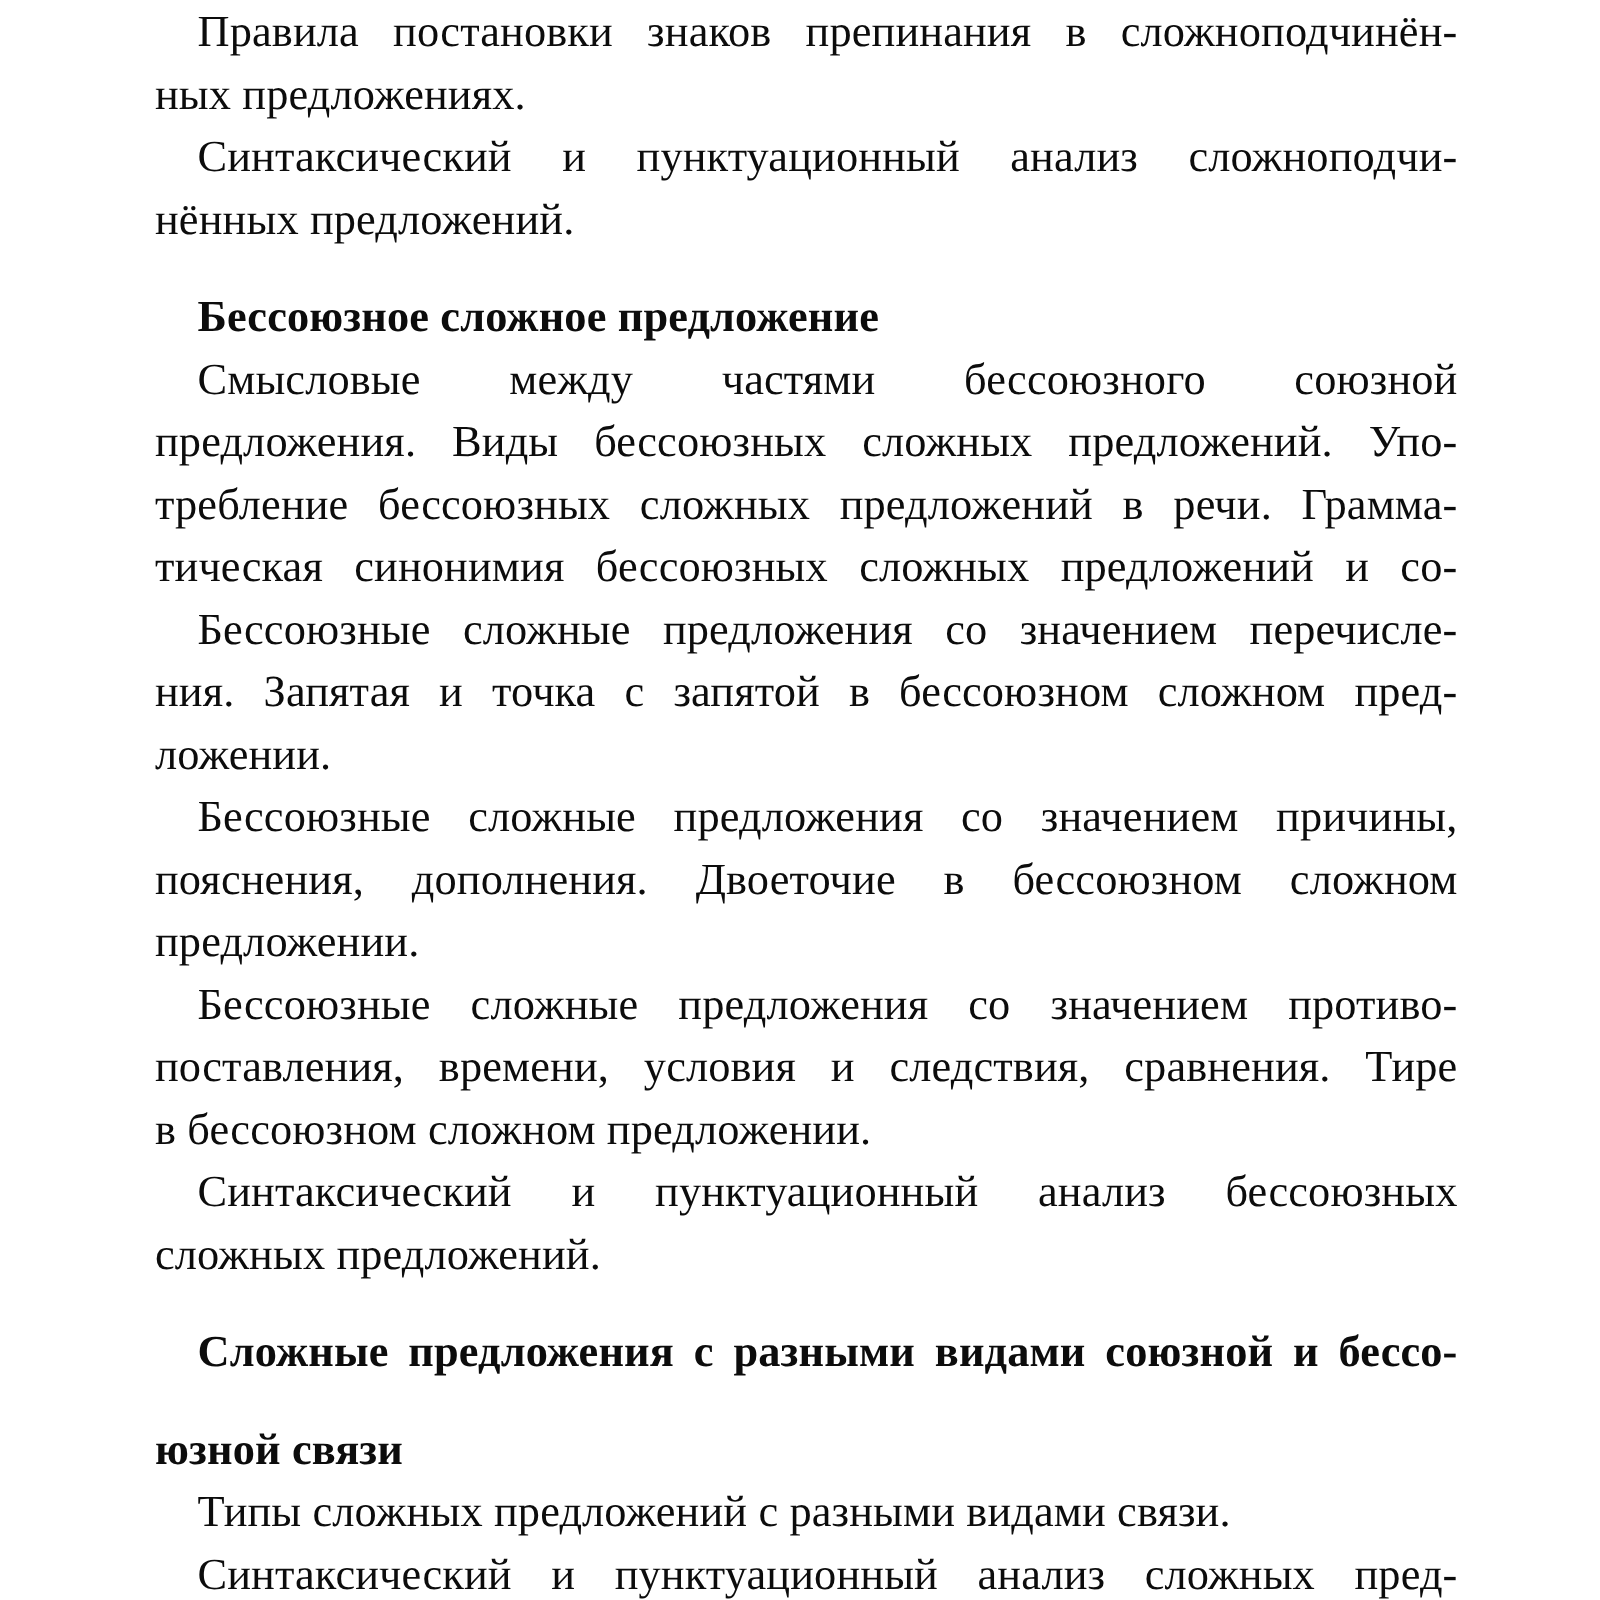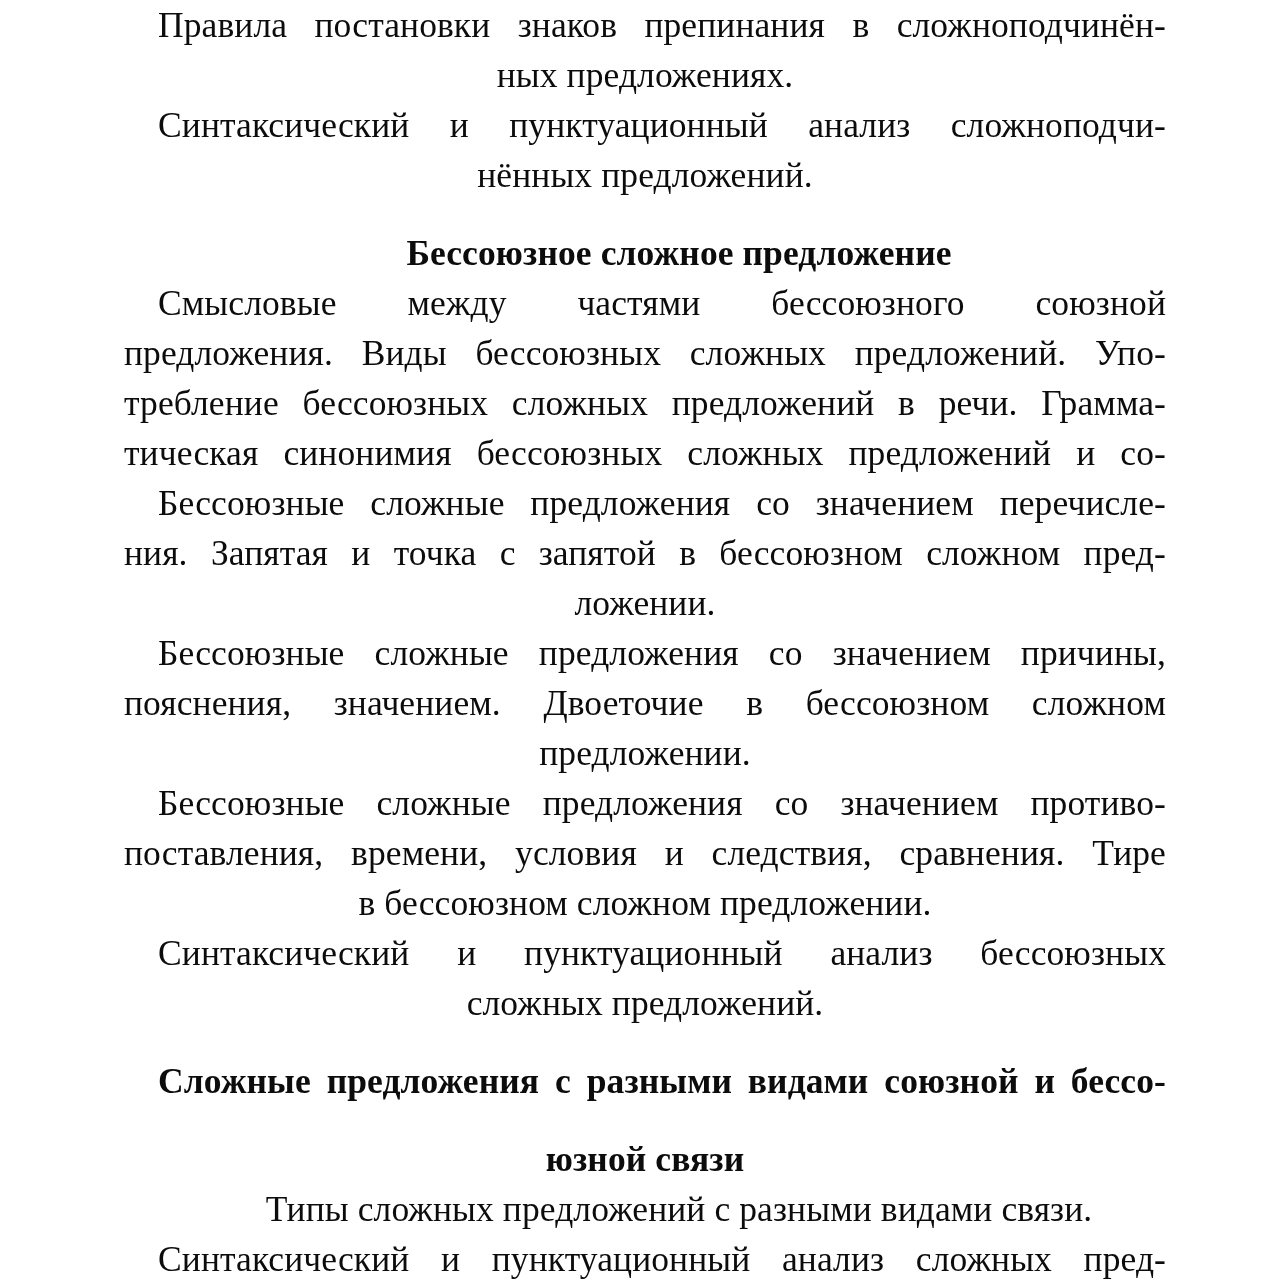--- a/index.html
+++ b/index.html
@@ -41,21 +41,21 @@
     display: flex;
     justify-content: space-between;
   }
   .line.just .txt > span.w {
     display: inline-block;
     white-space: pre;
   }
   
   .line.flush .txt {
     display: block;
-    text-align: center;
+    text-align: left;
   }
   .line.indent {
     text-indent: 0;
   }
   .line.indent .txt {
     padding-left: 34px;
   }
   .line.indent.just .txt {
     padding-left: 0;
   }
@@ -109,21 +109,21 @@
         <div class="line just"><span class="txt"><span class="w">требление</span><span class="w">бессоюзных</span><span class="w">сложных</span><span class="w">предложений</span><span class="w">в</span><span class="w">речи.</span><span class="w">Грамма-</span></span></div>
         <div class="line just"><span class="txt"><span class="w">тическая</span><span class="w">синонимия</span><span class="w">бессоюзных</span><span class="w">сложных</span><span class="w">предложений</span><span class="w">и</span><span class="w">со-</span></span></div>
       </div>
       <div class="block">
         <div class="line just indent"><span class="txt"><span class="w">Бессоюзные</span><span class="w">сложные</span><span class="w">предложения</span><span class="w">со</span><span class="w">значением</span><span class="w">перечисле-</span></span></div>
         <div class="line just"><span class="txt"><span class="w">ния.</span><span class="w">Запятая</span><span class="w">и</span><span class="w">точка</span><span class="w">с</span><span class="w">запятой</span><span class="w">в</span><span class="w">бессоюзном</span><span class="w">сложном</span><span class="w">пред-</span></span></div>
         <div class="line flush"><span class="txt">ложении.</span></div>
       </div>
       <div class="block">
         <div class="line just indent"><span class="txt"><span class="w">Бессоюзные</span><span class="w">сложные</span><span class="w">предложения</span><span class="w">со</span><span class="w">значением</span><span class="w">причины,</span></span></div>
-        <div class="line just"><span class="txt"><span class="w">пояснения,</span><span class="w">значением.</span><span class="w">Двоеточие</span><span class="w">в</span><span class="w">бессоюзном</span><span class="w">сложном</span></span></div>
+        <div class="line just"><span class="txt"><span class="w">пояснения,</span><span class="w">дополнения.</span><span class="w">Двоеточие</span><span class="w">в</span><span class="w">бессоюзном</span><span class="w">сложном</span></span></div>
         <div class="line flush"><span class="txt">предложении.</span></div>
       </div>
       <div class="block">
         <div class="line just indent"><span class="txt"><span class="w">Бессоюзные</span><span class="w">сложные</span><span class="w">предложения</span><span class="w">со</span><span class="w">значением</span><span class="w">противо-</span></span></div>
         <div class="line just"><span class="txt"><span class="w">поставления,</span><span class="w">времени,</span><span class="w">условия</span><span class="w">и</span><span class="w">следствия,</span><span class="w">сравнения.</span><span class="w">Тире</span></span></div>
         <div class="line flush"><span class="txt">в бессоюзном сложном предложении.</span></div>
       </div>
       <div class="block">
         <div class="line just indent"><span class="txt"><span class="w">Синтаксический</span><span class="w">и</span><span class="w">пунктуационный</span><span class="w">анализ</span><span class="w">бессоюзных</span></span></div>
         <div class="line flush"><span class="txt">сложных предложений.</span></div>

